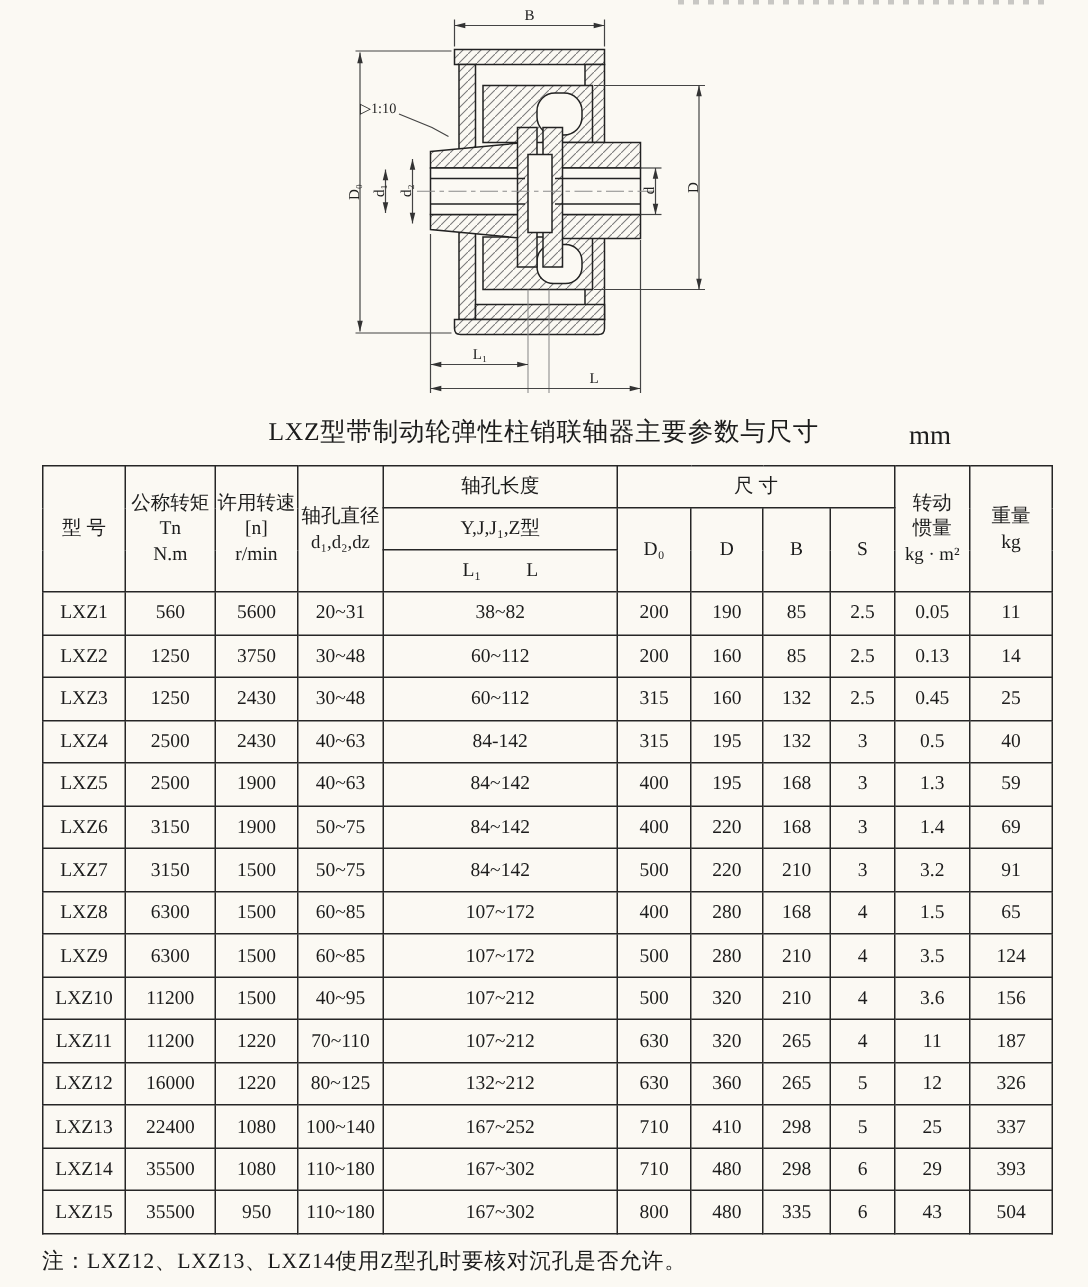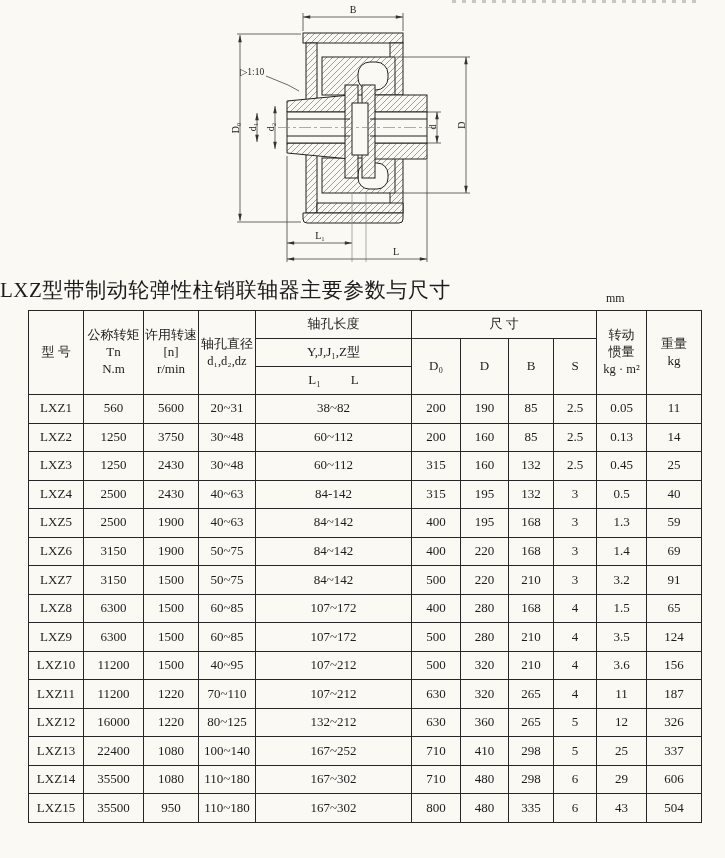--- a/index.html
+++ b/index.html
@@ -2,23 +2,23 @@
 <html><head>
 <meta charset="utf-8">
 <style>
   html,body{margin:0;padding:0;}
   body{background:#fbf9f3;font-family:"Liberation Serif",serif;color:#1c1c1c;}
   .sheet{position:relative;width:725px;height:858px;background:#fbf9f3;overflow:hidden;}
   .remnant{position:absolute;top:0;left:452px;width:248px;height:3px;opacity:.45;
     background:repeating-linear-gradient(90deg,#8a8a8a 0 4px,transparent 4px 10px);}
   .drawing{position:absolute;top:0;left:0;}
   .title-row{position:absolute;top:276px;left:0;width:725px;height:22px;}
-  .doc-title{position:absolute;left:0;width:725px;text-align:left;
-    font-size:21px;letter-spacing:.5px;font-weight:500;}
-  .unit{position:absolute;left:606px;top:15px;font-size:12px;}
+  .doc-title{position:absolute;left:0;width:725px;text-align:center;
+    font-size:17px;letter-spacing:.5px;font-weight:500;}
+  .unit{position:absolute;left:606px;top:4px;font-size:18px;}
   table.spec{position:absolute;top:310px;left:28px;width:673px;height:513px;
     border-collapse:collapse;table-layout:fixed;font-size:13px;}
   table.spec th,table.spec td{border:1px solid #262626;text-align:center;
     vertical-align:middle;padding:0;font-weight:normal;line-height:1.3;}
   table.spec thead th{font-size:13px;}
   .hdr-sub{font-size:12.5px;}
   .ll-cell{display:flex;justify-content:center;gap:30px;}
   .note{position:absolute;top:831px;left:28px;font-size:14.5px;letter-spacing:.5px;}
   svg text{font-family:"Liberation Serif",serif;}
 </style>
@@ -349,32 +349,33 @@
           <td>LXZ14</td>
           <td>35500</td>
           <td>1080</td>
           <td>110~180</td>
           <td>167~302</td>
           <td>710</td>
           <td>480</td>
           <td>298</td>
           <td>6</td>
           <td>29</td>
-          <td>606</td>
+          <td>393</td>
         </tr>
         <tr>
           <td>LXZ15</td>
           <td>35500</td>
           <td>950</td>
           <td>110~180</td>
           <td>167~302</td>
           <td>800</td>
           <td>480</td>
           <td>335</td>
           <td>6</td>
           <td>43</td>
           <td>504</td>
         </tr>
       </tbody>
   </table>
 
+  <div class="note">注：LXZ12、LXZ13、LXZ14使用Z型孔时要核对沉孔是否允许。</div>
 
 </div>
 
 </body></html>

